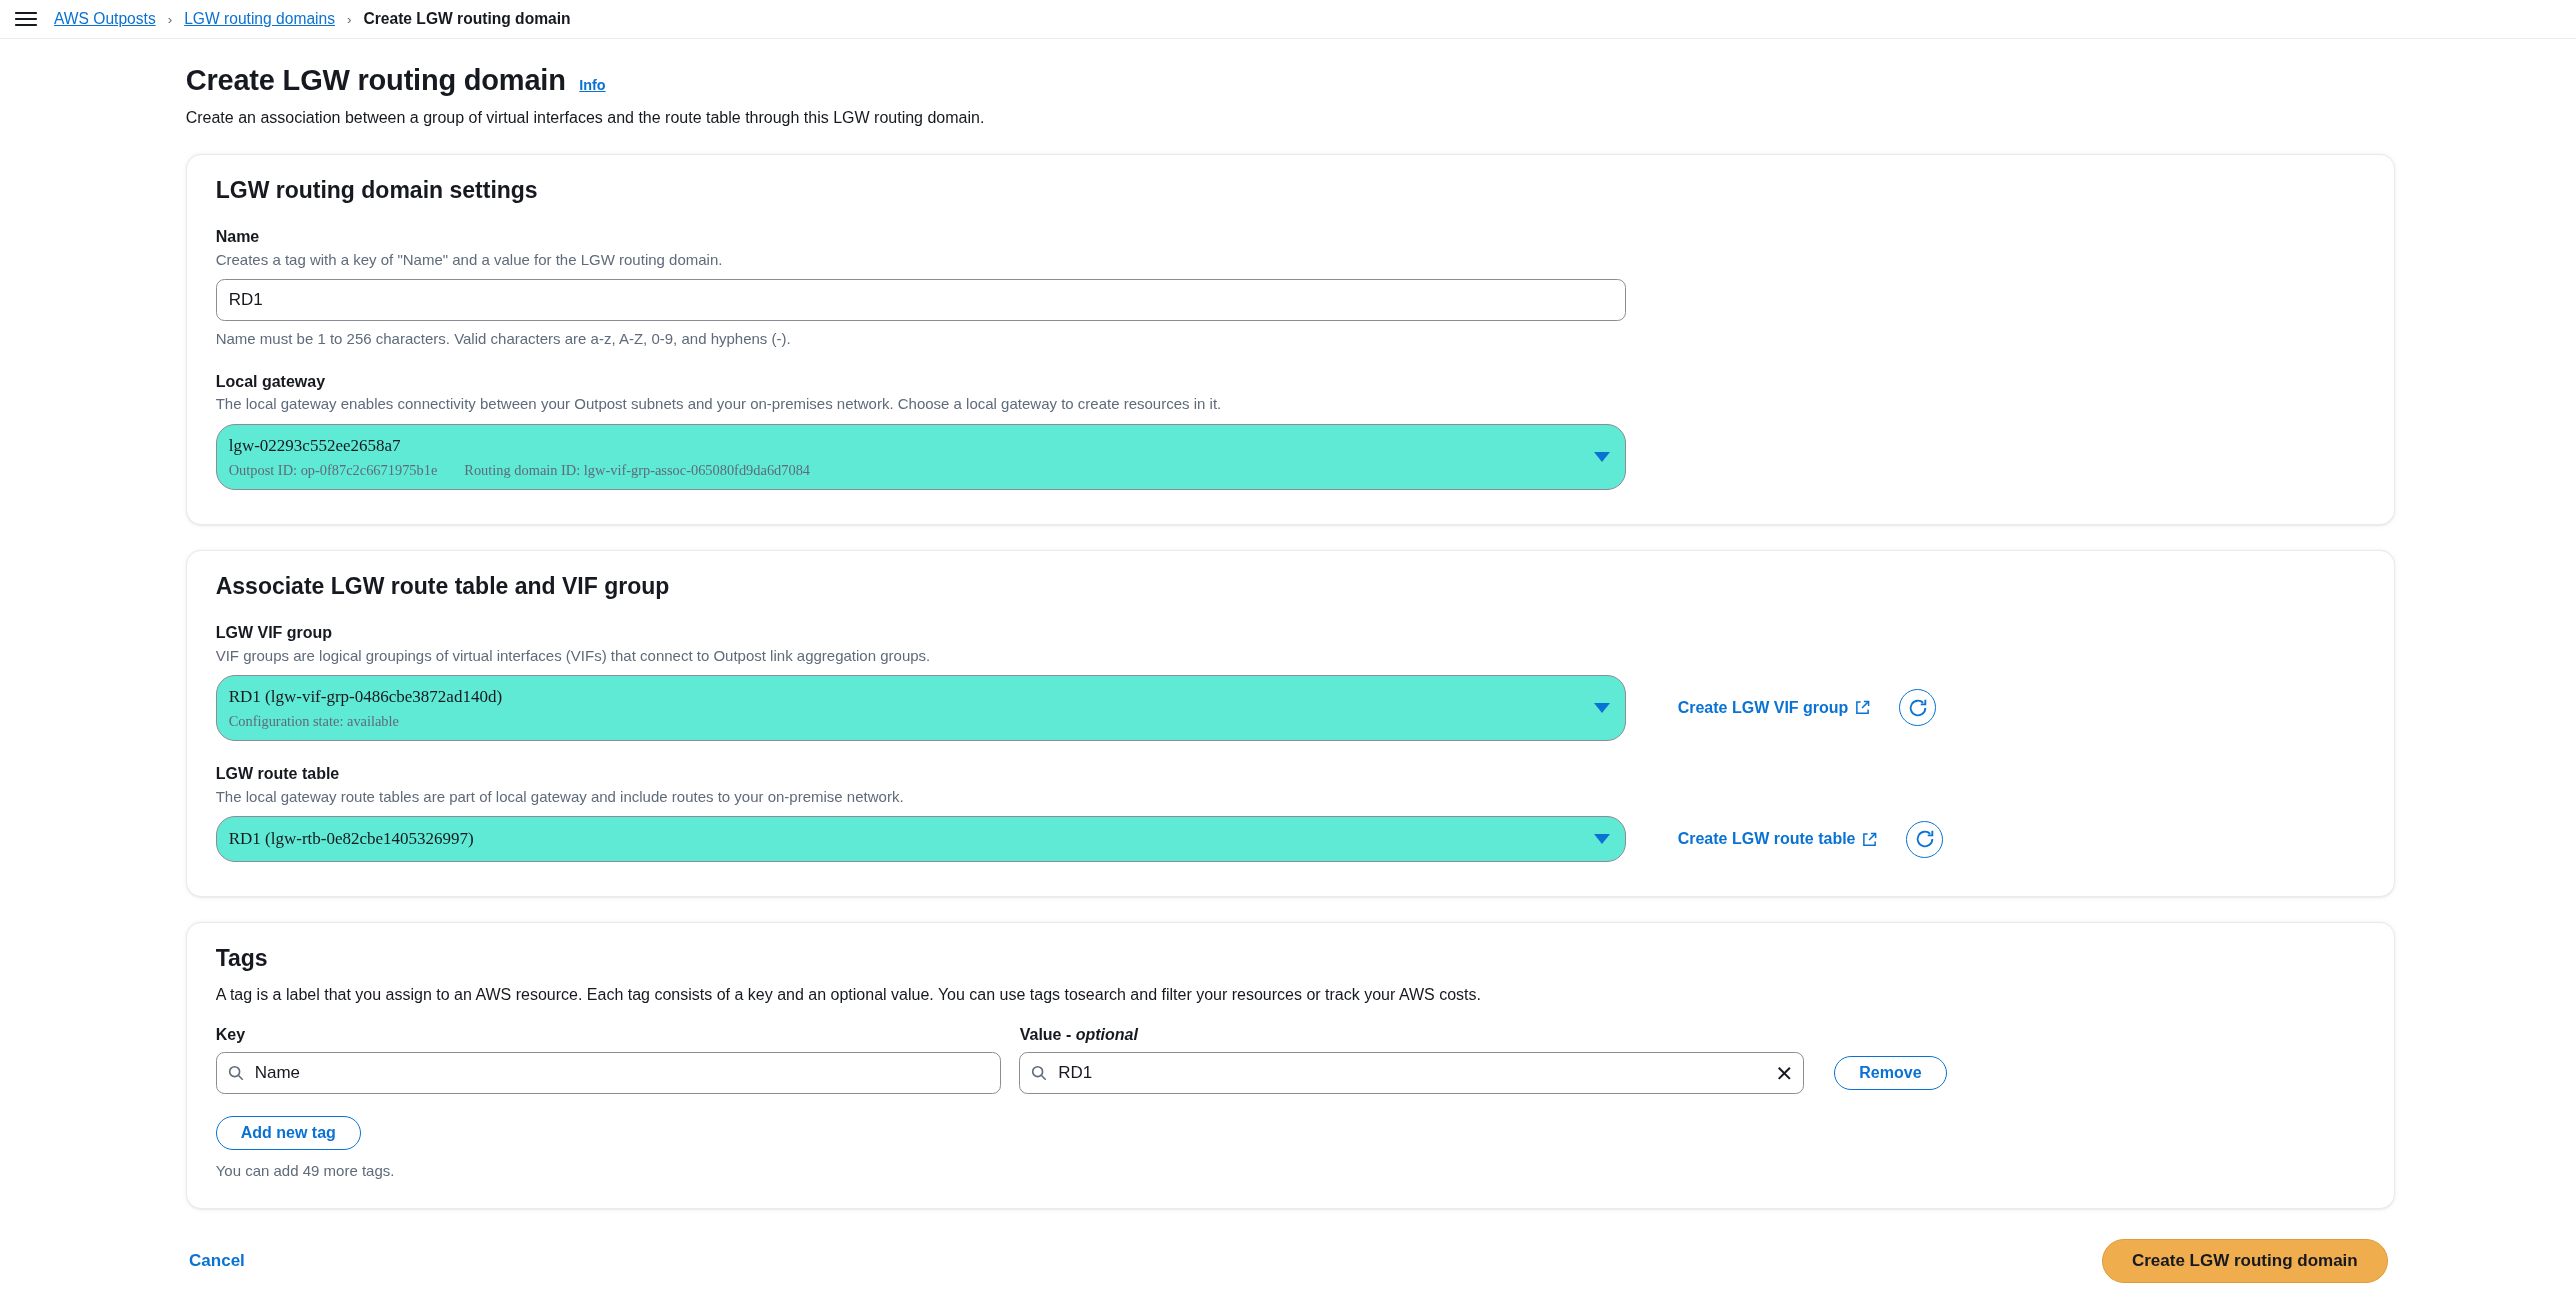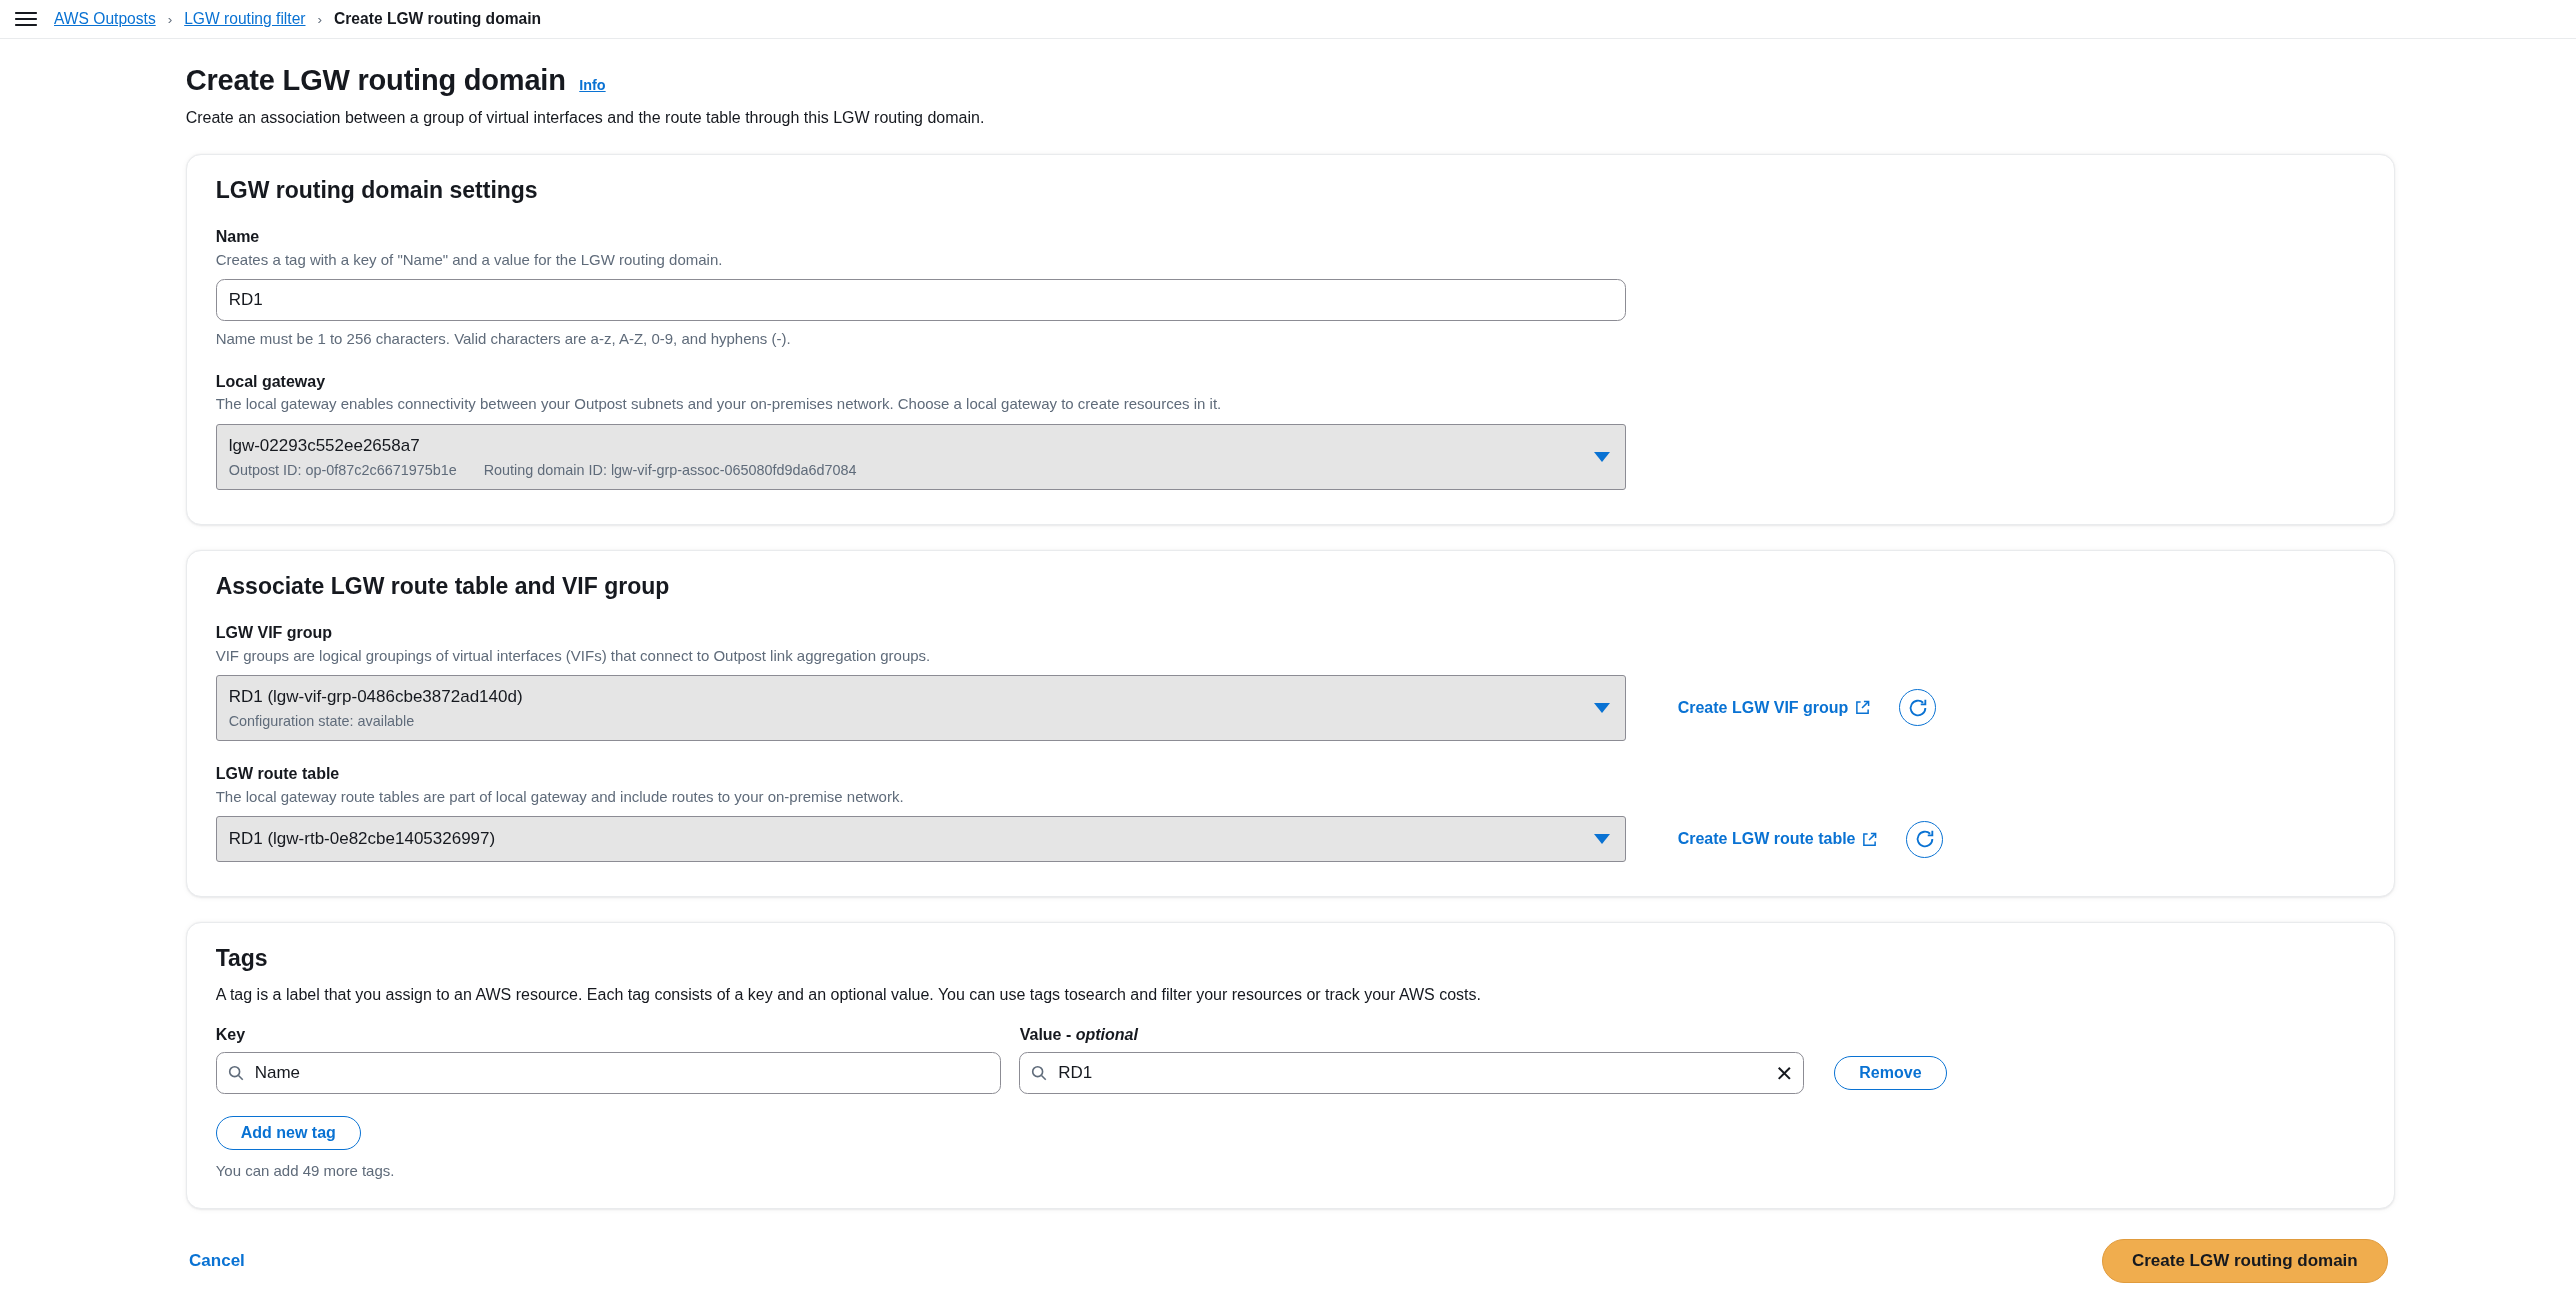--- a/index.html
+++ b/index.html
@@ -129,26 +129,27 @@
     margin-top: 9.3px;
     display: flex;
     align-items: center;
     font-family: "Liberation Sans", sans-serif;
   }
 
   
   .select {
     width: 1410px;
     border: 0.8px solid #8c8c94;
-    border-radius: 3px;
-    background: #e5e5e5;
+    border-radius: 19px;
+    background: #5eead4;
     margin-top: 9.3px;
     position: relative;
     padding: 9.3px 42px 9.3px 12px;
     cursor: pointer;
+    font-family: Liberation Serif, serif;
   }
   .select.single { padding: 10px 42px 10px 12px; }
   .select .sel-main {
     font-size: 17px;
     color: #16191f;
     line-height: 24px;
   }
   .select .sel-sub {
     font-size: 14.4px;
     color: #5f6b7a;
@@ -281,21 +282,21 @@
 <body>
 
 <div class="topbar">
   <div class="hamburger">
     <span></span>
       <span></span>
       <span></span>
   </div>
   <span class="crumb-link">AWS Outposts</span>
   <span class="crumb-sep">›</span>
-  <span class="crumb-link">LGW routing filter</span>
+  <span class="crumb-link">LGW routing domains</span>
   <span class="crumb-sep">›</span>
   <span class="crumb-current">Create LGW routing domain</span>
 </div>
 
 <div class="page">
  <div class="content">
 
   <div class="page-header">
     <h1>Create LGW routing domain</h1>
     <span class="info-link">Info</span>

